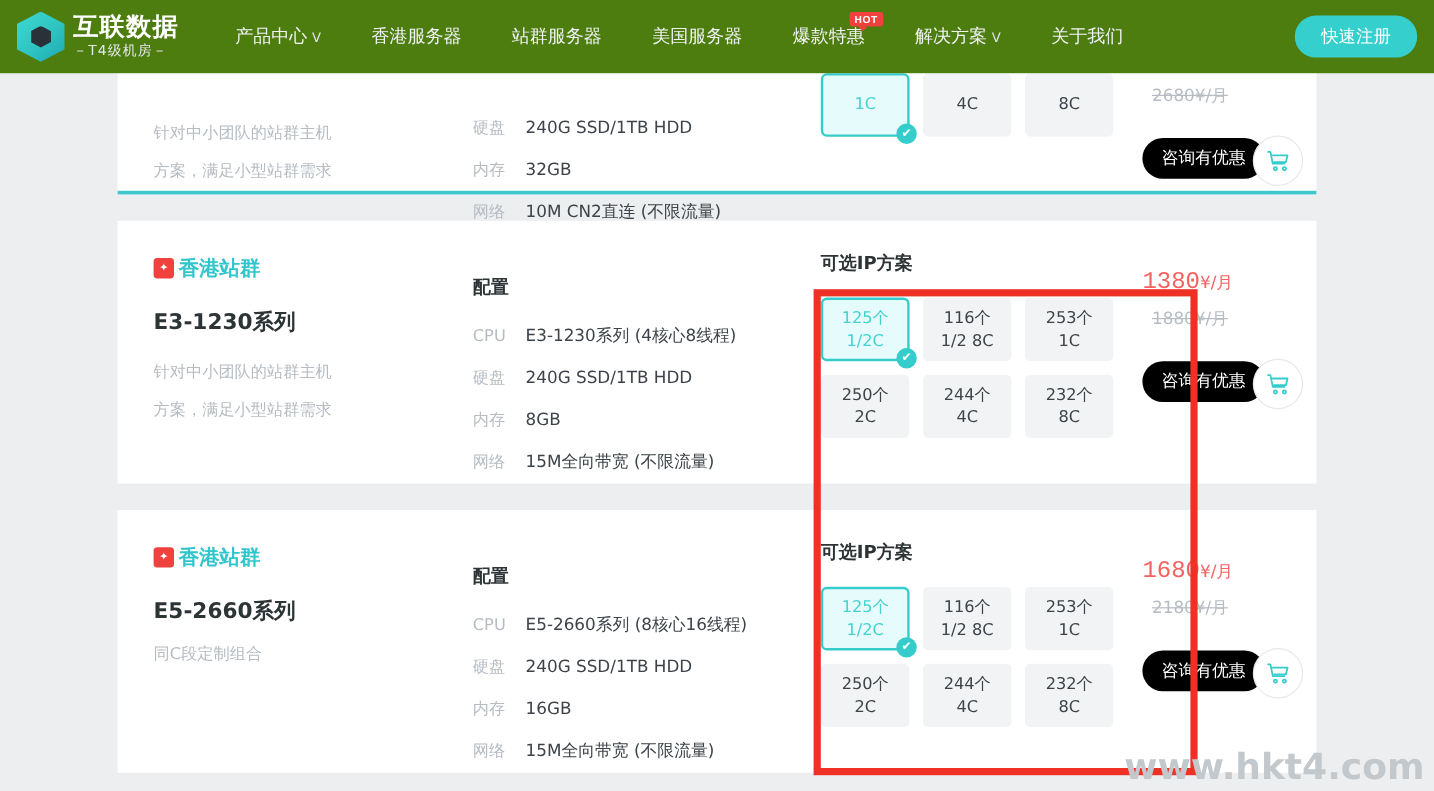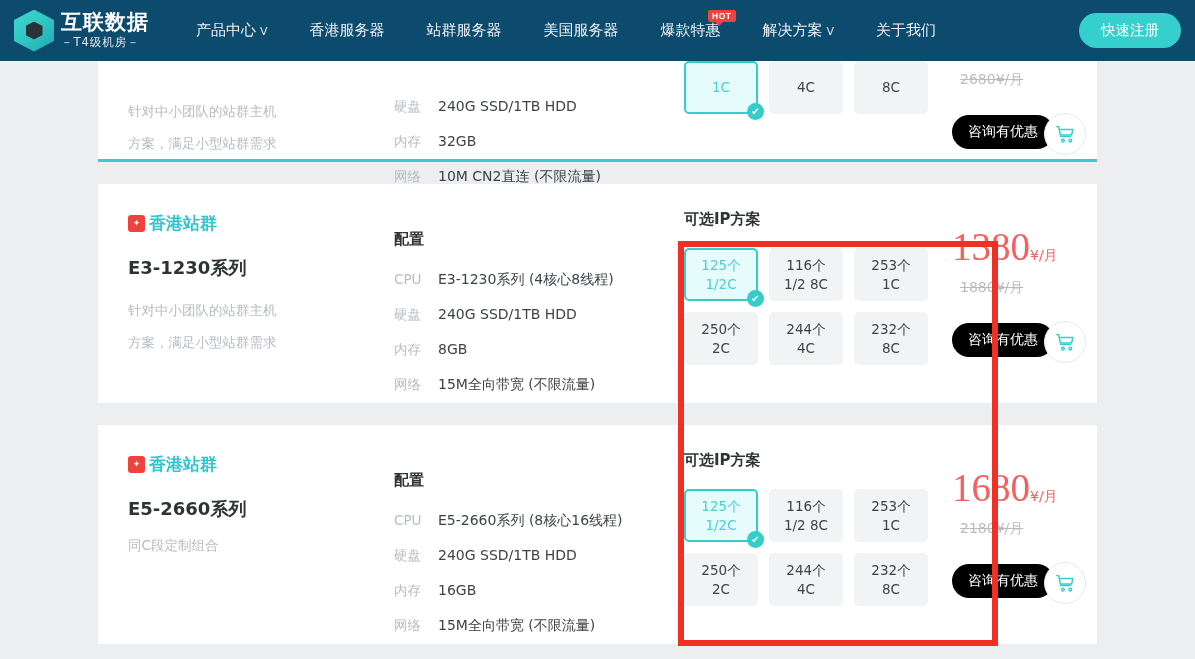--- a/index.html
+++ b/index.html
@@ -8,21 +8,21 @@
     width: 1195px; height: 659px;
     overflow: hidden;
     background: #eceef0;
     font-family: "Liberation Sans", "DejaVu Sans", sans-serif;
   }
   #page { position: relative; width: 1195px; height: 659px; overflow: hidden; background: #eceef0; }
 
   
   .header {
     position: absolute; top: 0; left: 0; width: 1195px; height: 61px;
-    background: #0c4a6e;
+    background: #4d7c0f;
     display: flex; align-items: center;
     z-index: 30;
   }
   .logo-wrap { display: flex; align-items: center; margin-left: 14px; }
   .logo-mark { width: 40px; height: 42px; position: relative; flex: none; }
   .logo-hex {
     width: 40px; height: 42px;
     background: linear-gradient(135deg,#3fd8d0 0%,#2ec4c0 55%,#1fa8b4 100%);
     clip-path: polygon(50% 0%, 100% 25%, 100% 75%, 50% 100%, 0% 75%, 0% 25%);
     display:flex; align-items:center; justify-content:center;
@@ -134,22 +134,22 @@
   }
   .ip-check {
     position: absolute; right: -8px; bottom: -8px;
     width: 17px; height: 17px; border-radius: 50%;
     background: #35cdcb; color: #fff; font-size: 10px;
     display: flex; align-items: center; justify-content: center;
   }
 
   .price-main { white-space: nowrap; }
   .price-num {
-    color: #f4615f; font-size: 39px; font-weight: normal; letter-spacing: 0px;
-    font-family: Liberation Serif, serif;
+    color: #f4615f; font-size: 20px; font-weight: normal; letter-spacing: 0px;
+    font-family: Liberation Mono, monospace;
   }
   .price-unit { color: #f4615f; font-size: 14px; font-family: "DejaVu Sans","Liberation Sans",sans-serif; }
   .price-old {
     color: #b6bcc2; font-size: 14px; text-decoration: line-through; margin-top: 10px;
     margin-left: 8px; font-family: "DejaVu Sans","Liberation Sans",sans-serif;
   }
   .buy-row { position: relative; margin-top: 24px; height: 42px; width: 134px; }
   .consult-btn {
     position: absolute; left: 0; top: 2px;
     background: #000000; color: #fff; font-size: 14px;
@@ -414,13 +414,14 @@
                 </svg>
               </div>
             </div>
           </div>
         </div>
       </div>
     </div>
 
   <div class="annot-box" style="border-color: rgb(238, 49, 36);"></div>
 
+  <div class="watermark">www.hkt4.com</div>
 </div>
 
 </body></html>

